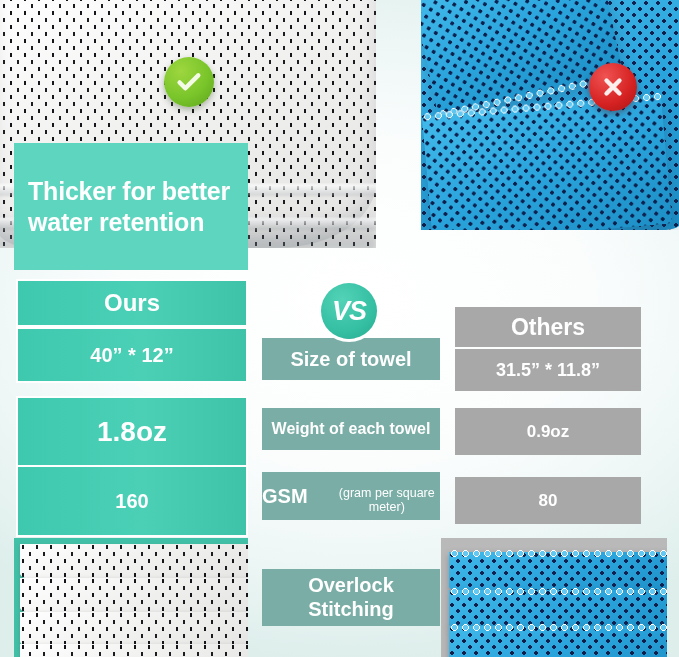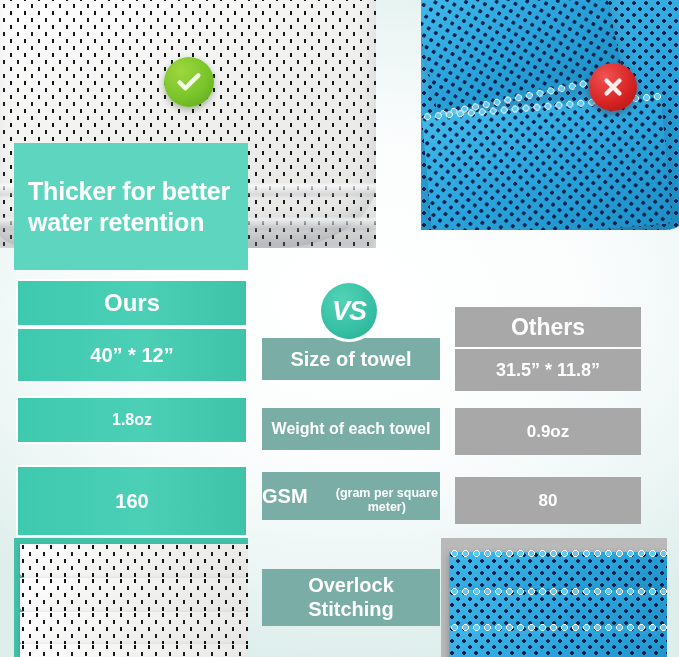--- a/index.html
+++ b/index.html
@@ -113,32 +113,32 @@
   }
 
   
   .ours{
     left:18px;width:228px;
     background:linear-gradient(90deg,#3ec9ae 0%,#4bd0b6 55%,#3ec3a9 100%);
     box-shadow:0 0 0 2px #ffffff;
   }
   #ours-head{top:281px;height:44px;font-size:24px;}
   #ours-r1{top:329px;height:52px;font-size:20px;}
-  #ours-r2{top:398px;height:44px;font-size:16px;}
+  #ours-r2{top:398px;height:68px;font-size:28px;}
   #ours-r3{top:467px;height:68px;font-size:20px;}
 
   
   .mid{
     left:262px;width:178px;background:#79ada5;
     color:#fff;
   }
   #mid-r1{top:338px;height:42px;font-size:20px;}
   #mid-r2{top:408px;height:42px;font-size:16px;}
   #mid-r3{top:472px;height:48px;font-size:20px;flex-direction:row;line-height:1.1;}
-  #mid-r3 .sub{font-size:12.5px;font-weight:bold;margin-top:9px;padding-left:26px;}
+  #mid-r3 .sub{font-size:12.5px;font-weight:normal;margin-top:9px;padding-left:26px;}
   #mid-r4{top:569px;height:57px;font-size:20px;flex-direction:column;line-height:1.18;}
 
   
   .others{
     left:455px;width:186px;background:#a8a8a8;
   }
   #oth-head{top:307px;height:40px;font-size:23px;}
   #oth-r1{top:349px;height:42px;font-size:18px;}
   #oth-r2{top:408px;height:47px;font-size:17px;}
   #oth-r3{top:477px;height:47px;font-size:17px;}

